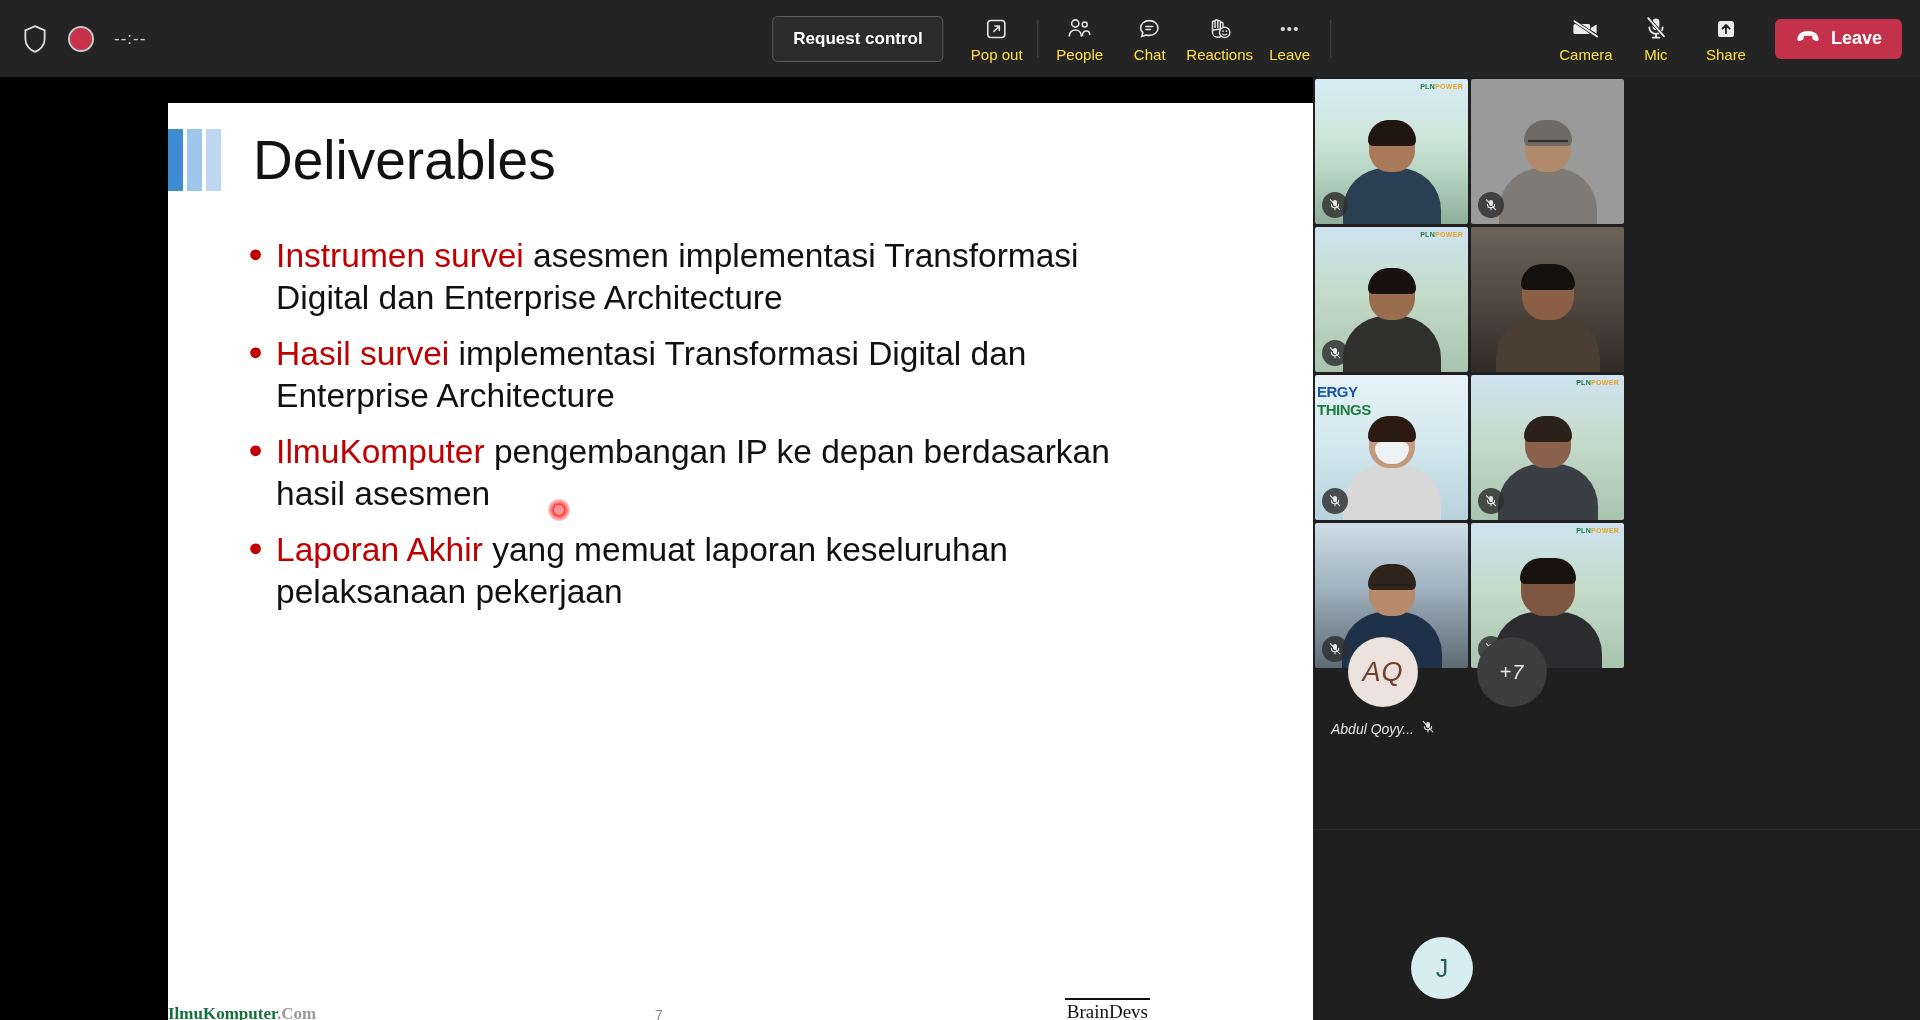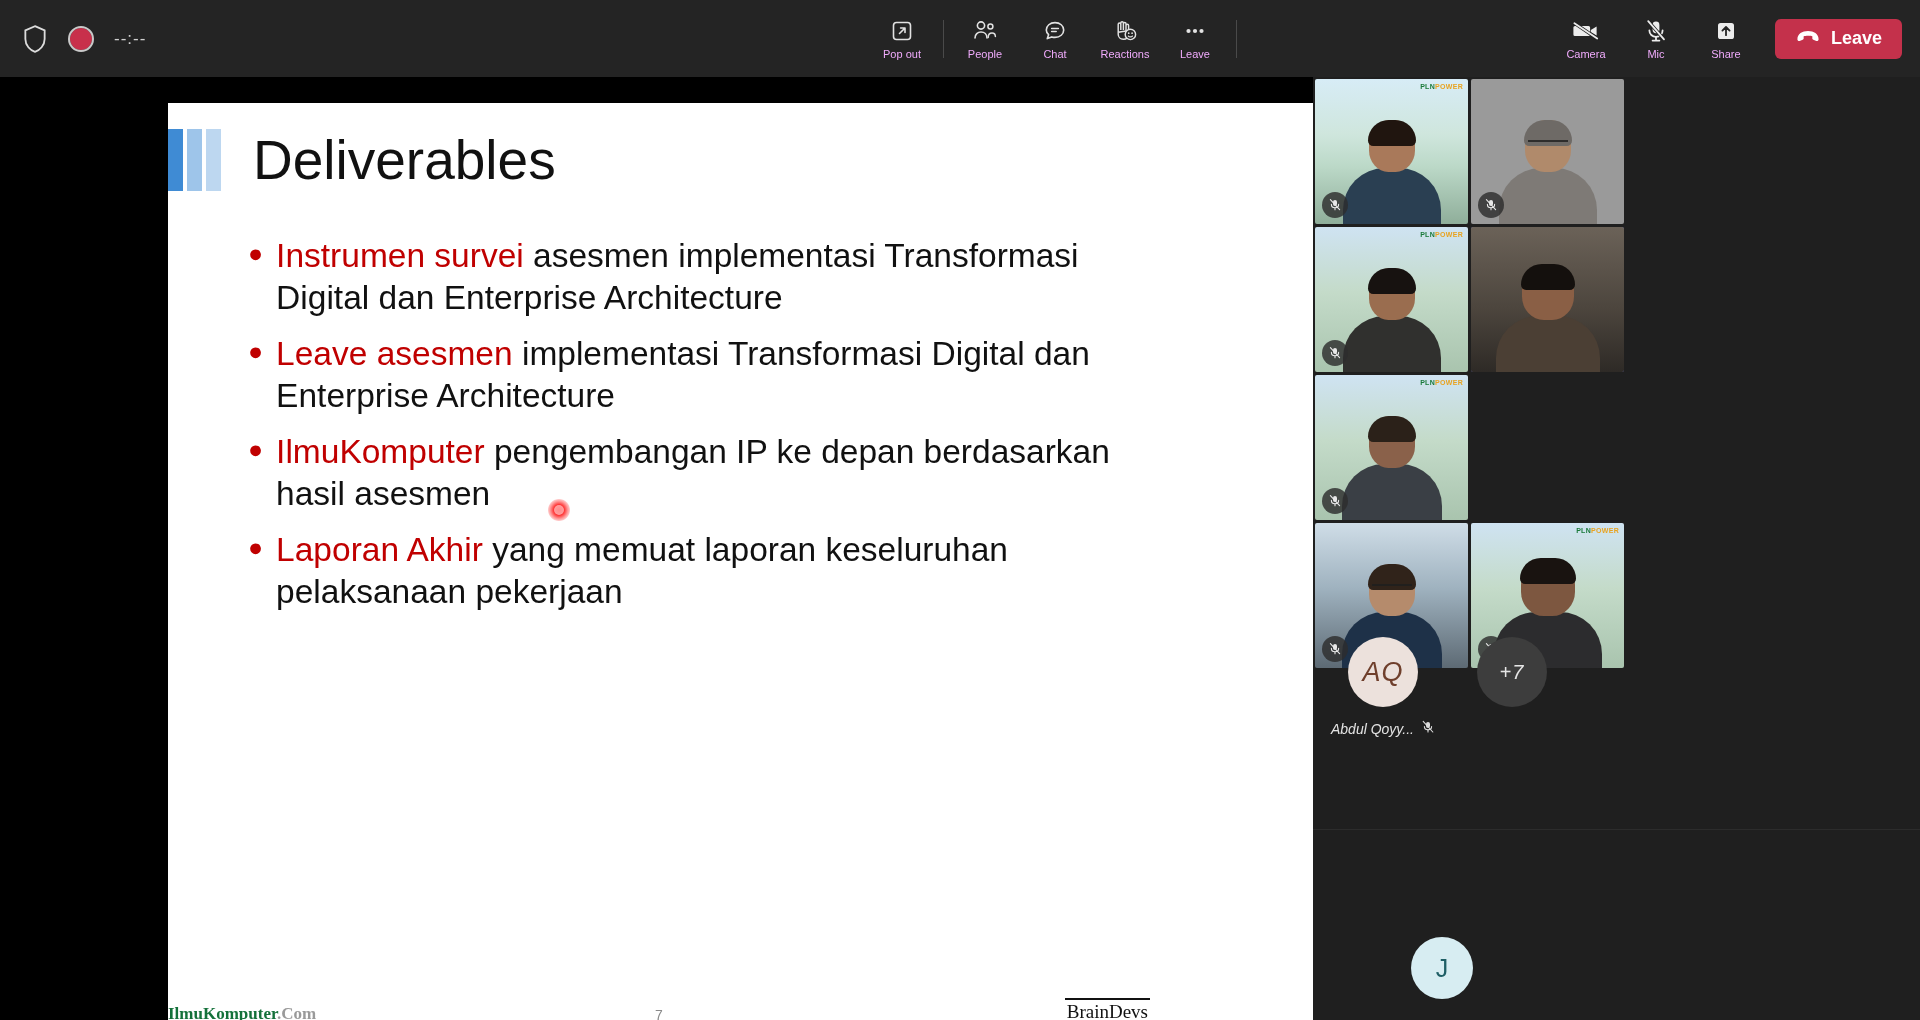--- a/index.html
+++ b/index.html
@@ -38,21 +38,21 @@
     background:#2b2b2b; border:1px solid #5c5c5c; border-radius:5px;
     color:#fff; font-size:17px; font-weight:bold;
     padding:12px 20px; cursor:pointer; white-space:nowrap;
     margin-right:18px;
   }
   .tb-item {
     width:70px; height:62px;
     display:flex; flex-direction:column; align-items:center; justify-content:center;
     gap:3px; cursor:pointer; border-radius:5px;
   }
-  .tb-item .lbl { font-size:11px; color:#f0abfc; white-space:nowrap; }
+  .tb-item .lbl { font-size:15px; color:#fde047; white-space:nowrap; }
   .tb-item .ico { height:28px; display:flex; align-items:center; justify-content:center; }
   .tb-div { width:1px; height:38px; background:#4a4a4a; margin:0 6px; }
 
   .tb-right {
     position:absolute; right:18px; top:0; height:77px;
     display:flex; align-items:center; gap:0;
   }
   .leave-btn {
     background:#c4314b; border:none; border-radius:6px;
     color:#fff; font-size:18px; font-weight:bold;
@@ -184,20 +184,21 @@
           <path d="M12 2 L21 6 V14 C21 20 16.5 24.5 12 26 C7.5 24.5 3 20 3 14 V6 Z" stroke="#dcdcdc" stroke-width="1.7" fill="none"></path>
         </svg>
       </span>
       <span class="rec-dot">
           <i></i>
         </span>
       <span class="timer">--:--</span>
     </div>
 
     <div class="tb-center">
+      <button class="req-btn">Request control</button>
 
       <div class="tb-item">
         <span class="ico">
           <svg width="24" height="24" viewBox="0 0 24 24" fill="none">
             <rect x="3.5" y="3.5" width="17" height="17" rx="3" stroke="#e2e2e2" stroke-width="1.6"></rect>
             <path d="M9.5 14.5 L15 9 M10.6 9 H15 V13.4" stroke="#e2e2e2" stroke-width="1.6" stroke-linecap="round" stroke-linejoin="round"></path>
           </svg>
         </span>
         <span class="lbl">Pop out</span>
       </div>
@@ -312,21 +313,21 @@
         <h1 class="slide-title">Deliverables</h1>
       </div>
 
       <div class="bullets">
         <div class="bullet">
           <span class="dot">●</span>
           <span class="bt"><span class="hl">Instrumen survei</span><span> asesmen implementasi Transformasi Digital dan Enterprise Architecture</span></span>
         </div>
         <div class="bullet">
           <span class="dot">●</span>
-          <span class="bt"><span class="hl">Leave asesmen</span><span> implementasi Transformasi Digital dan Enterprise Architecture</span></span>
+          <span class="bt"><span class="hl">Hasil survei</span><span> implementasi Transformasi Digital dan Enterprise Architecture</span></span>
         </div>
         <div class="bullet">
           <span class="dot">●</span>
           <span class="bt"><span class="hl">IlmuKomputer</span><span> pengembangan IP ke depan berdasarkan hasil asesmen</span></span>
         </div>
         <div class="bullet">
           <span class="dot">●</span>
           <span class="bt"><span class="hl">Laporan Akhir</span><span> yang memuat laporan keseluruhan pelaksanaan pekerjaan</span></span>
         </div>
       </div>
@@ -411,20 +412,41 @@
               <div class="head" style="background:#8a5f45;margin:0 auto;position:relative;width:52px;height:56px;">
                 <div class="hair" style="background:#14100d;width:54px;"></div>
               </div>
               <div class="body" style="background:#4b3f34;width:104px;"></div>
             </div>
           </div>
         </div>
       </div>
 
       <div class="trow">
+        <div class="tile">
+          <div class="vid vbg-c">
+            <span style="position:absolute;left:2px;top:8px;font-size:15px;font-weight:bold;color:#1757a8;letter-spacing:-.5px;">ERGY</span>
+            <span style="position:absolute;left:2px;top:26px;font-size:15px;font-weight:bold;color:#1d7f3f;letter-spacing:-.5px;">THINGS</span>
+            <div class="person" style="width:98px;">
+              <div class="head" style="background:#c29a7c;margin:0 auto;position:relative;">
+                <div class="hair" style="background:#2a1a12;"></div>
+                <div class="mask"></div>
+              </div>
+              <div class="body" style="background:#d8d8d8;"></div>
+            </div>
+          </div>
+          <span class="mutebadge">
+            <svg width="14" height="14" viewBox="0 0 14 14" fill="none">
+                <rect x="5" y="2" width="4" height="6" rx="2" fill="#e8e8e8"></rect>
+                <path d="M3.4 6.4 C3.4 8.4 5 9.7 7 9.7 C9 9.7 10.6 8.4 10.6 6.4" stroke="#e8e8e8" stroke-width="1.1" stroke-linecap="round"></path>
+                <path d="M7 9.7 V11.8" stroke="#e8e8e8" stroke-width="1.1" stroke-linecap="round"></path>
+                <path d="M2.4 1.6 L11.6 11.6" stroke="#e8e8e8" stroke-width="1.1" stroke-linecap="round"></path>
+              </svg>
+          </span>
+        </div>
         <div class="tile">
           <div class="vid vbg-b">
             <span class="logo-sm">PLN<span class="o">POWER</span></span>
             <div class="person" style="width:100px;">
               <div class="head" style="background:#8a614a;margin:0 auto;position:relative;">
                 <div class="hair" style="background:#2b2119;"></div>
               </div>
               <div class="body" style="background:#3a3f45;width:100px;"></div>
             </div>
           </div>

